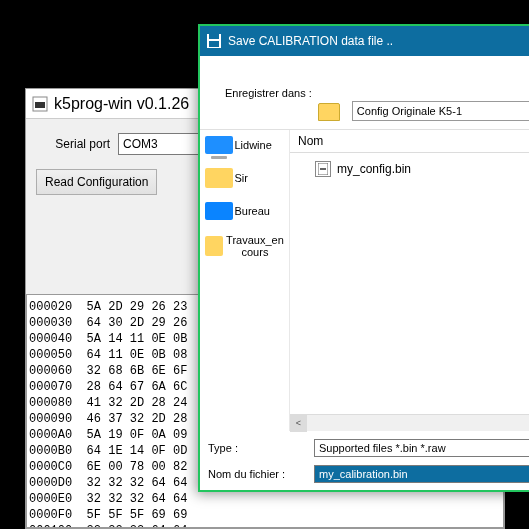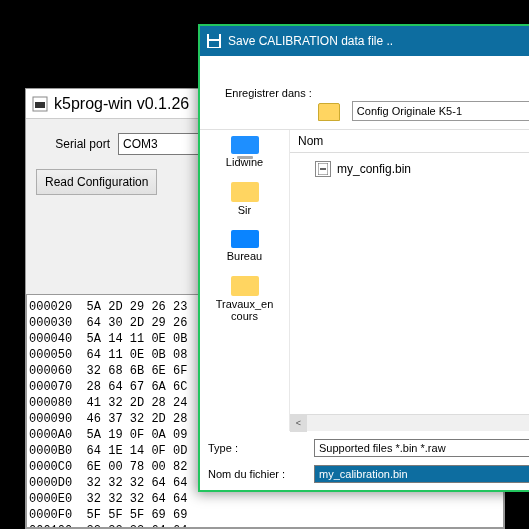--- a/index.html
+++ b/index.html
@@ -24,21 +24,21 @@
 .dlg .dlgtitle { height: 30px; background: #0d6da0; color: #fff; display: flex; align-items: center; padding: 0 6px; }
 .dlg .dlgtitle .icon { width: 16px; height: 16px; margin-right: 6px; }
 .dlg .dlgtitle .t { font-size: 12px; }
 .dlg .toprow { display: flex; align-items: center; padding: 8px 25px; gap: 6px; }
 .dlg .toprow .lbl { font-size: 11px; }
 .dlg .dirspace { display: flex; align-items: flex-end; gap: 12px; flex: 1; margin-top: 37px; }
 .dlg .foldericn { width: 22px; height: 18px; background: #ffd561; border: 1px solid #ccaa30; border-radius: 2px 2px 0 0; position: relative; }
 .dlg .dirdd { border: 1px solid #999; background: #fff; padding: 3px 4px; flex: 1; font-size: 11px; display: flex; align-items: center; }
 .dlg .split { display: flex; height: 302px; border-top: 1px solid #e0e0e0; }
 .dlg .places { width: 90px; background: #fff; border-right: 1px solid #e8e8e8; display: flex; flex-direction: column; align-items: center; padding-top: 6px; gap: 14px; overflow: hidden; }
-.dlg .place { display: flex; flex-direction: column; align-items: center; gap: 2px; font-size: 11px; text-align: center; width: 80px; }
+.dlg .place { display: flex; flex-direction: row; align-items: center; gap: 2px; font-size: 11px; text-align: center; width: 80px; }
 .dlg .place .pc { width: 28px; height: 18px; background: #1e8fff; border-radius: 2px; position: relative; }
 .dlg .place .pc::after { content:""; position:absolute; left:6px; right:6px; bottom:-5px; height:3px; background:#aaa; border-radius:1px; }
 .dlg .place .fld { width: 28px; height: 20px; background: #ffd561; border-radius: 2px; }
 .dlg .place .desk { width: 28px; height: 18px; background: #0a84ff; border-radius: 2px; }
 .dlg .filepane { flex: 1; background: #fff; position: relative; }
 .dlg .filepane .colhdr { border-bottom: 1px solid #dcdcdc; padding: 4px 8px; font-size: 12px; }
 .dlg .filelist { padding: 6px 8px; }
 .dlg .fileitem { display: flex; align-items: center; gap: 6px; font-size: 12px; padding: 2px 17px; }
 .dlg .fileitem .fi { width: 16px; height: 16px; border: 1px solid #888; background: #fff; display: flex; align-items: center; justify-content: center; font-size: 9px; }
 .dlg .scrollx { position: absolute; bottom: 0; left: 0; right: 0; height: 17px; background: #f0f0f0; border-top: 1px solid #dcdcdc; display: flex; align-items: center; }

